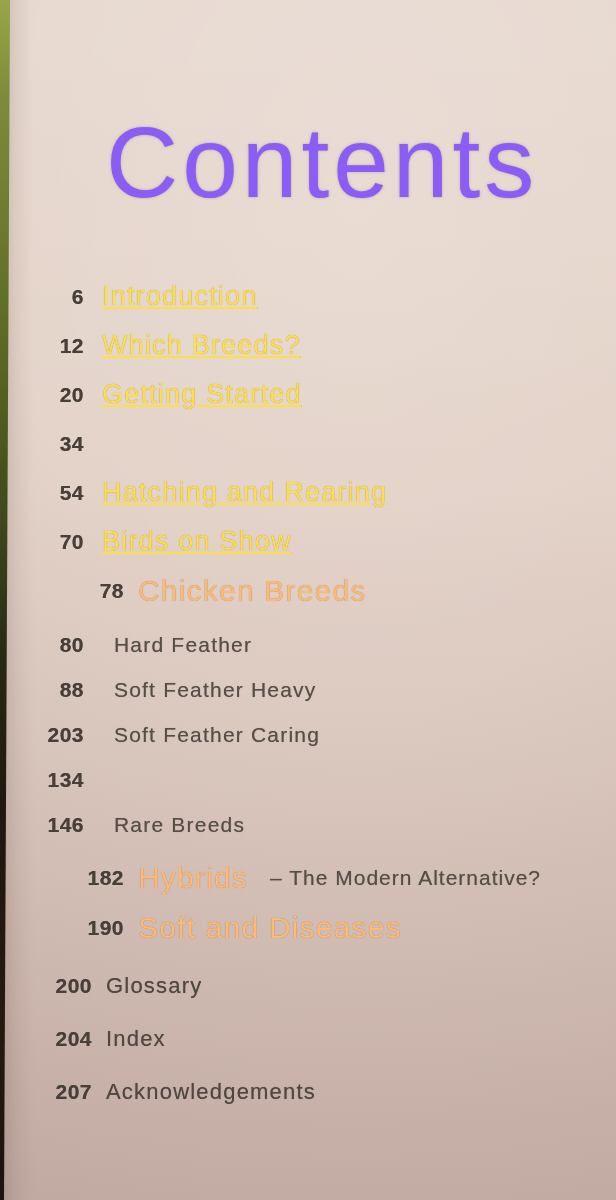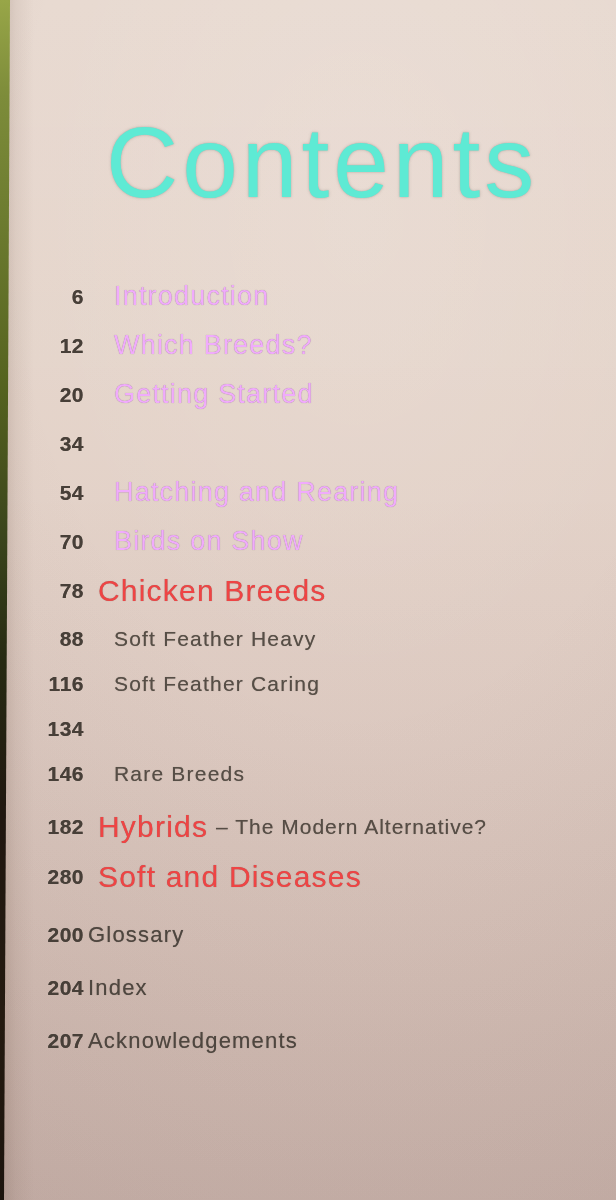--- a/index.html
+++ b/index.html
@@ -28,43 +28,43 @@
     background:
       linear-gradient(90deg, rgba(84,56,40,.20) 0px, rgba(84,56,40,.07) 16px, rgba(84,56,40,0) 34px),
       radial-gradient(ellipse 120% 90% at 58% 18%, rgba(255,255,255,.10) 0%, rgba(255,255,255,0) 45%, rgba(70,45,38,.07) 100%),
       linear-gradient(180deg, rgba(255,255,255,.05) 0%, rgba(0,0,0,0) 40%, rgba(70,45,40,.08) 100%);
   }
   .content{position:absolute;inset:0;z-index:4;}
 
   .title{
     position:absolute;left:106px;top:112px;
     font-size:100px;line-height:1;font-weight:400;
-    color:#5eead4;letter-spacing:4px;
+    color:#8b5cf6;letter-spacing:4px;
     text-shadow:0 0 3px rgba(179,168,161,.85), 0 0 1px rgba(179,168,161,.6);
   }
 
   .toc{position:absolute;left:0;top:272px;width:616px;}
   .row{display:flex;align-items:center;}
   .num{
     width:84px;flex:0 0 84px;text-align:right;
     font-weight:700;font-size:21px;color:#473f38;letter-spacing:.5px;
     text-shadow:0 0 .6px rgba(71,63,56,.8);
   }
   .label{letter-spacing:1.2px;text-shadow:0 0 .7px rgba(90,80,72,.65);}
-  .suffix{letter-spacing:1px;margin-left:8px;font-size:21px;color:#564d45;
+  .suffix{letter-spacing:1px;margin-left:22px;font-size:21px;color:#564d45;
     text-shadow:0 0 .7px rgba(90,80,72,.65);}
 
   .lv-chapter{height:49px;}
-  .lv-chapter .label{margin-left:30px;font-size:27px;color:#f0abfc;}
-  .lv-chapter-major{height:50px;}
-  .lv-chapter-major .label{margin-left:14px;font-size:30px;color:#ef4444;}
+  .lv-chapter .label{margin-left:18px;font-size:27px;color:#fde047;text-decoration:underline;}
+  .lv-chapter-major{height:50px;padding-left:40px;}
+  .lv-chapter-major .label{margin-left:14px;font-size:30px;color:#fdba74;}
   .lv-sub{height:45px;}
   .lv-sub .label{margin-left:30px;font-size:21px;color:#564e46;}
-  .lv-end{height:53px;}
-  .lv-end .label{margin-left:4px;font-size:22px;color:#4e463f;}
+  .lv-end{height:53px;padding-left:8px;}
+  .lv-end .label{margin-left:14px;font-size:22px;color:#4e463f;}
 
   .mt6{margin-top:6px;}
 </style>
 </head>
 <body>
 
 <div class="page"></div>
 <div class="page-shading"></div>
 <div class="grass-strip"></div>
 
@@ -98,46 +98,51 @@
       <div class="row lv-chapter">
     <span class="num">70</span>
     <span class="label">Birds on Show</span>
 
   </div>
       <div class="row lv-chapter-major">
     <span class="num">78</span>
     <span class="label">Chicken Breeds</span>
 
   </div>
+      <div class="row lv-sub mt6">
+    <span class="num">80</span>
+    <span class="label">Hard Feather</span>
+
+  </div>
       <div class="row lv-sub">
     <span class="num">88</span>
     <span class="label">Soft Feather Heavy</span>
 
   </div>
       <div class="row lv-sub">
-    <span class="num">116</span>
+    <span class="num">203</span>
     <span class="label">Soft Feather Caring</span>
 
   </div>
       <div class="row lv-sub">
     <span class="num">134</span>
 
   </div>
       <div class="row lv-sub">
     <span class="num">146</span>
     <span class="label">Rare Breeds</span>
 
   </div>
       <div class="row lv-chapter-major mt6">
     <span class="num">182</span>
     <span class="label">Hybrids</span>
     <span class="suffix">– The Modern Alternative?</span>
   </div>
       <div class="row lv-chapter-major">
-    <span class="num">280</span>
+    <span class="num">190</span>
     <span class="label">Soft and Diseases</span>
 
   </div>
       <div class="row lv-end mt6">
     <span class="num">200</span>
     <span class="label">Glossary</span>
 
   </div>
       <div class="row lv-end">
     <span class="num">204</span>

